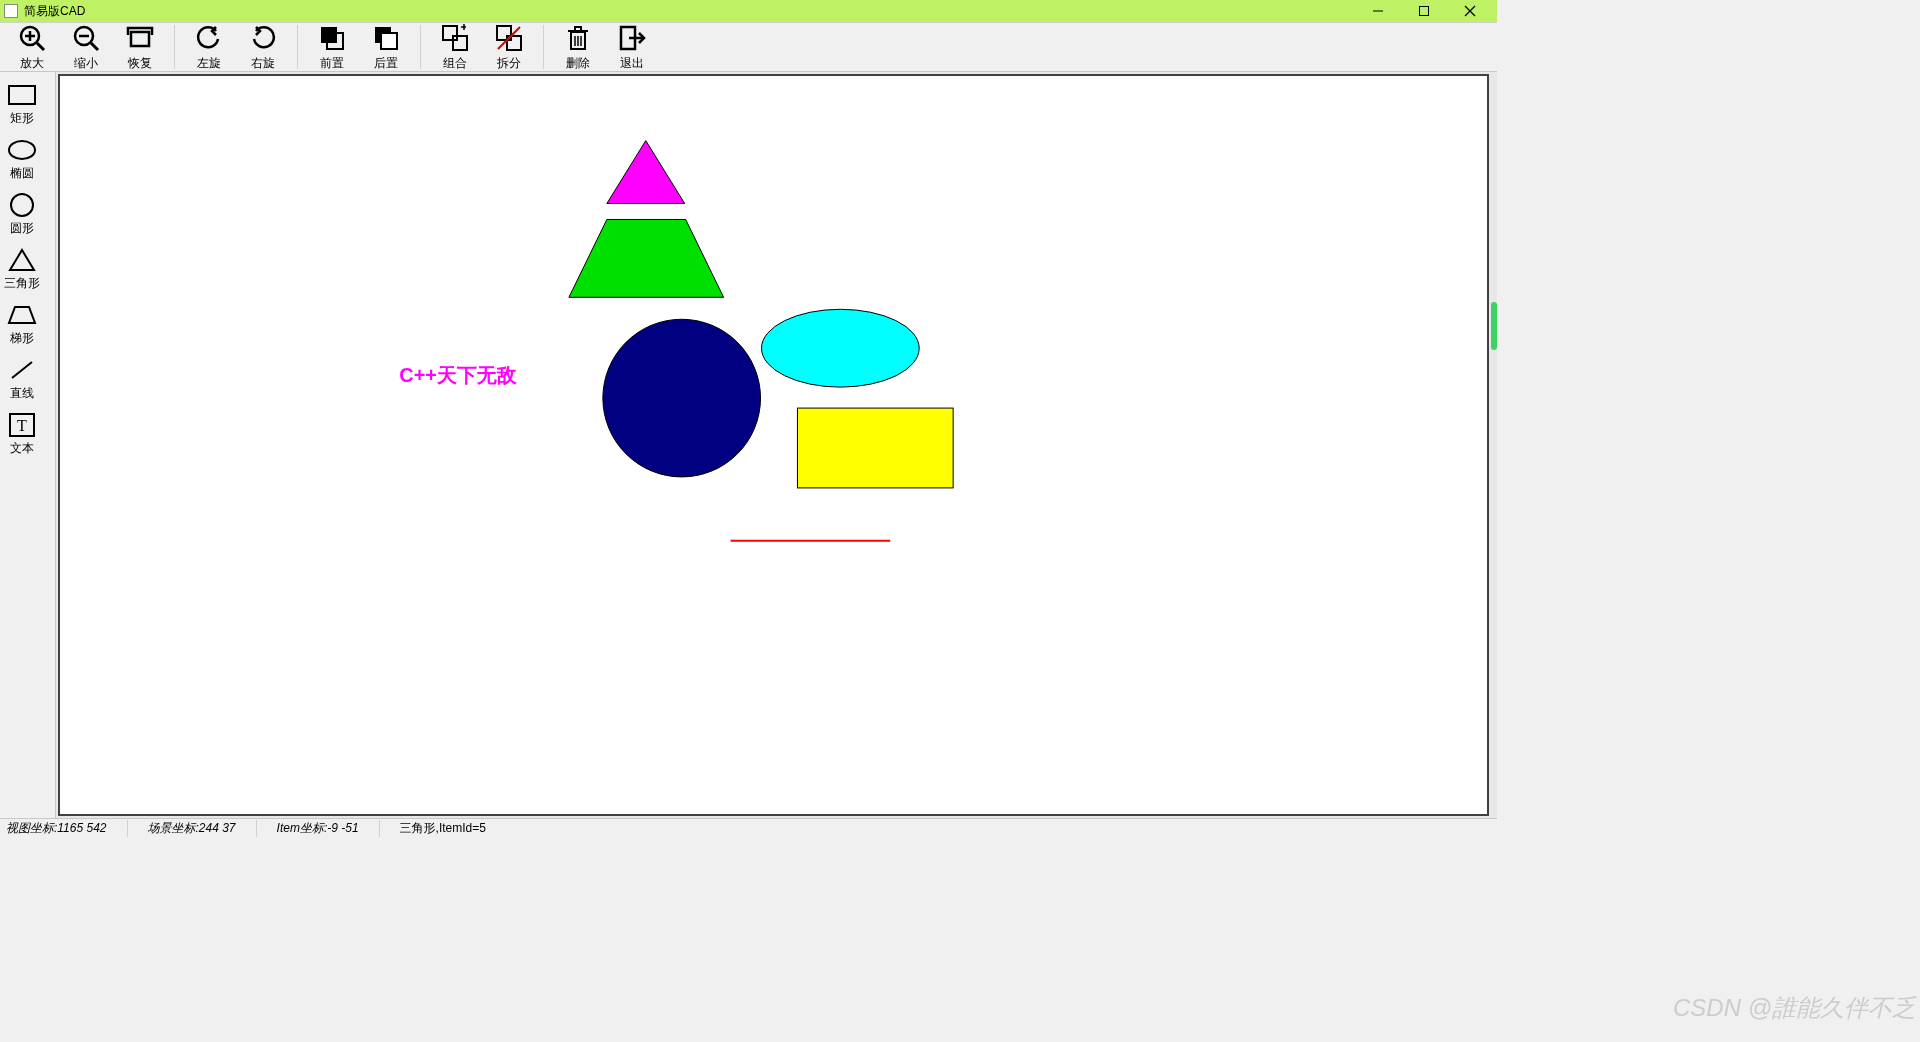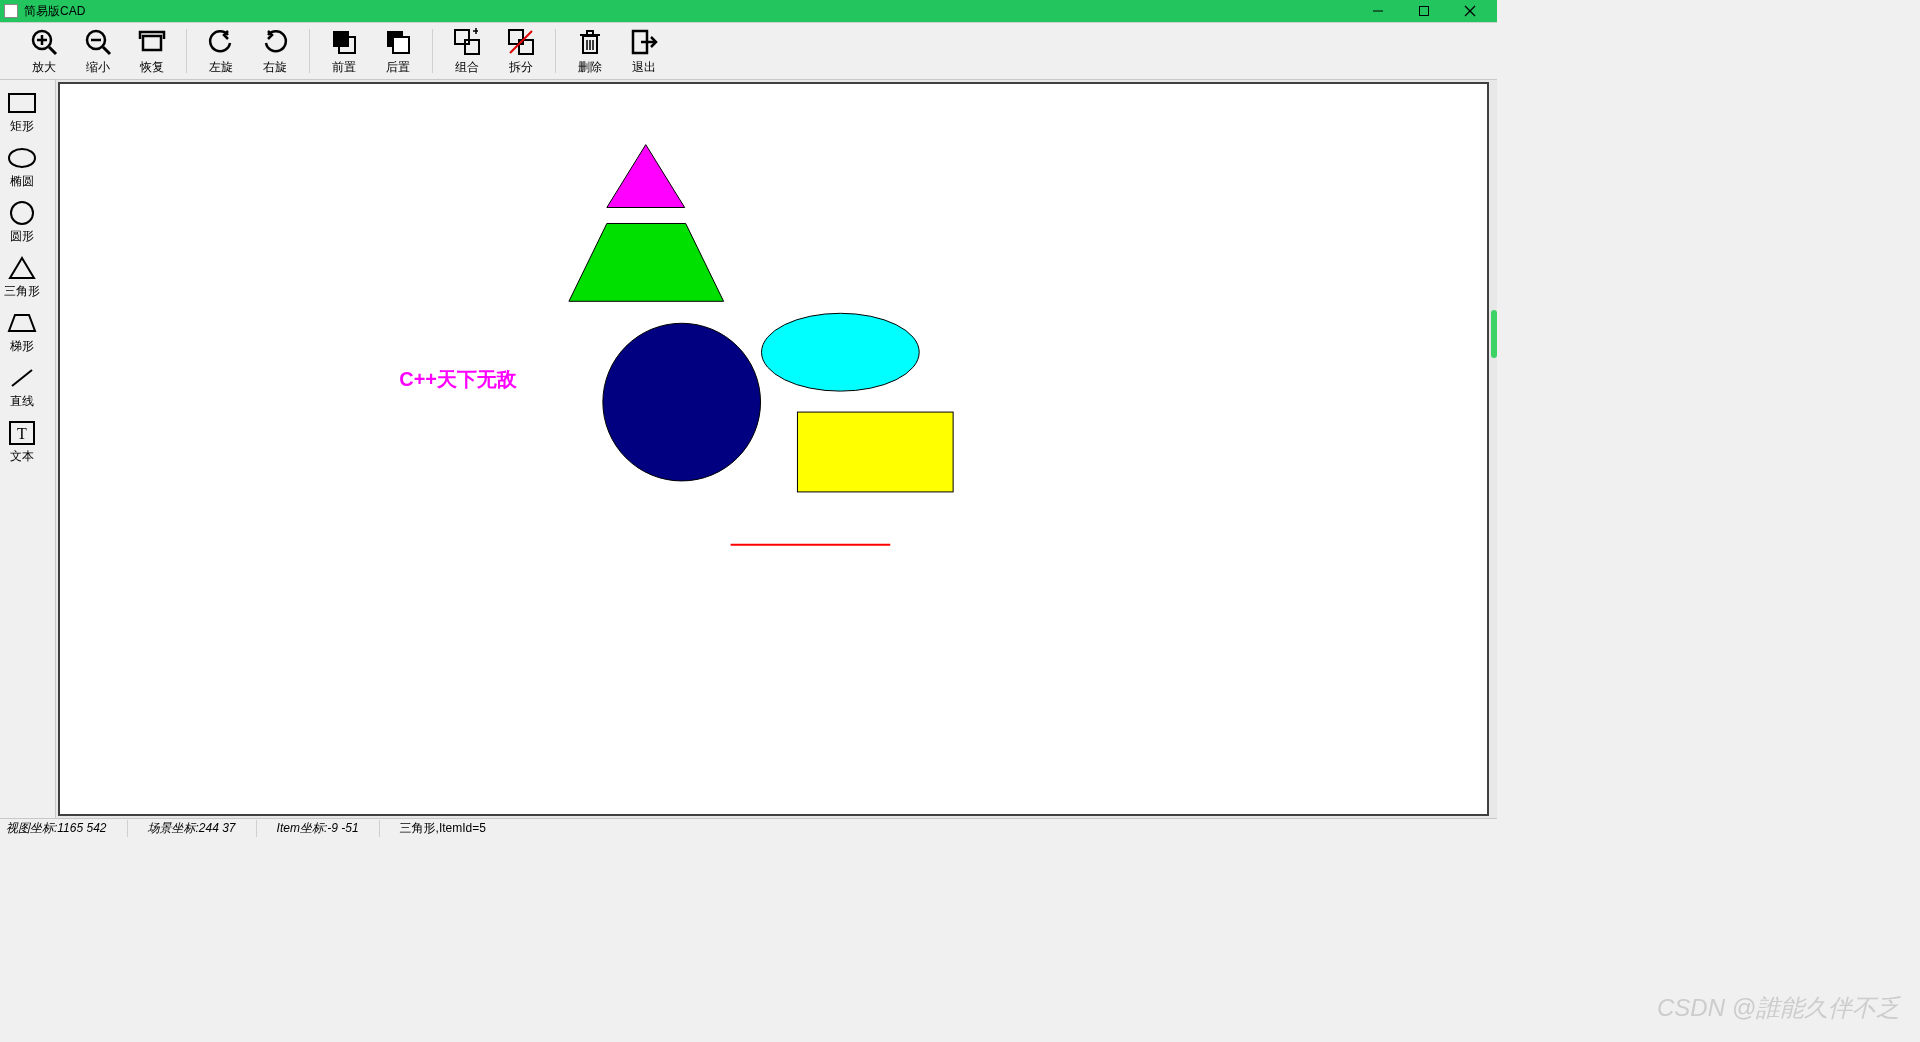--- a/index.html
+++ b/index.html
@@ -1,38 +1,38 @@
 <!DOCTYPE html>
 <html><head>
 <meta charset="utf-8">
 <style>
 * { box-sizing: border-box; margin: 0; padding: 0; }
 body { font-family: "Microsoft YaHei", sans-serif; font-size: 12px; background: #f0f0f0; overflow: hidden; }
 .window { width: 1497px; height: 838px; background: #f0f0f0; display: flex; flex-direction: column; }
-.titlebar { height: 22px; display: flex; align-items: center; padding: 0 4px; background: #22c55e; }
+.titlebar { height: 22px; display: flex; align-items: center; padding: 0 4px; background: #bef264; }
 .titlebar .app-icon { width: 14px; height: 14px; border: 1px solid #888; background: #fff; margin-right: 6px; display: inline-block; }
 .titlebar .title { flex: 1; font-size: 12px; }
 .titlebar .win-btn { width: 46px; height: 22px; display: flex; align-items: center; justify-content: center; }
-.toolbar { height: 58px; border-top: 1px solid #d0d0d0; border-bottom: 1px solid #c8c8c8; display: flex; align-items: center; padding: 0 24px; background: #f0f0f0; gap: 14px; }
+.toolbar { height: 50px; border-top: 1px solid #d0d0d0; border-bottom: 1px solid #c8c8c8; display: flex; align-items: center; padding: 0 12px; background: #f0f0f0; gap: 14px; }
 .tool-group { display: flex; gap: 14px; }
 .tool-sep { width: 1px; height: 44px; background: #d0d0d0; }
 .tool-btn { width: 40px; display: flex; flex-direction: column; align-items: center; cursor: pointer; }
 .tool-btn .ico { width: 30px; height: 30px; display: flex; align-items: center; justify-content: center; }
 .tool-btn .lbl { font-size: 12px; margin-top: 2px; }
 .body { flex: 1; display: flex; min-height: 0; }
 .sidetools { width: 56px; border-right: 1px solid #c8c8c8; background: #f0f0f0; display: flex; flex-direction: column; align-items: flex-start; padding-top: 8px; gap: 6px; }
 .shape-btn { width: 44px; display: flex; flex-direction: column; align-items: center; cursor: pointer; padding: 2px 0; }
 .shape-btn .sico { width: 32px; height: 26px; display: flex; align-items: center; justify-content: center; }
 .shape-btn .slbl { font-size: 12px; margin-top: 2px; }
 .canvas-wrap { flex: 1; background: #e8e8e8; position: relative; padding: 2px; }
 .canvas { position: absolute; inset: 2px 8px 2px 2px; background: #fff; border: 2px solid #404040; }
 .scroll-ind { position: absolute; right: 0; top: 230px; width: 6px; height: 48px; background: #3cd264; border-radius: 3px; }
 .statusbar { height: 20px; border-top: 1px solid #c8c8c8; display: flex; align-items: center; padding: 0 6px; gap: 20px; font-size: 12px; background: #f0f0f0; }
 .status-cell { border-right: 1px solid #d0d0d0; padding-right: 20px; font-style: italic; }
-.watermark { position: fixed; right: 20px; bottom: 18px; font-size: 24px; color: rgba(180,180,180,0.6); font-style: italic; pointer-events: none; }
+.watermark { position: fixed; right: 4px; bottom: 18px; font-size: 24px; color: rgba(180,180,180,0.6); font-style: italic; pointer-events: none; }
 svg { display: block; }
 </style>
 </head>
 <body>
 
 <div class="window">
 
   <div class="titlebar">
     <span class="app-icon"></span>
     <span class="title">简易版CAD</span>

